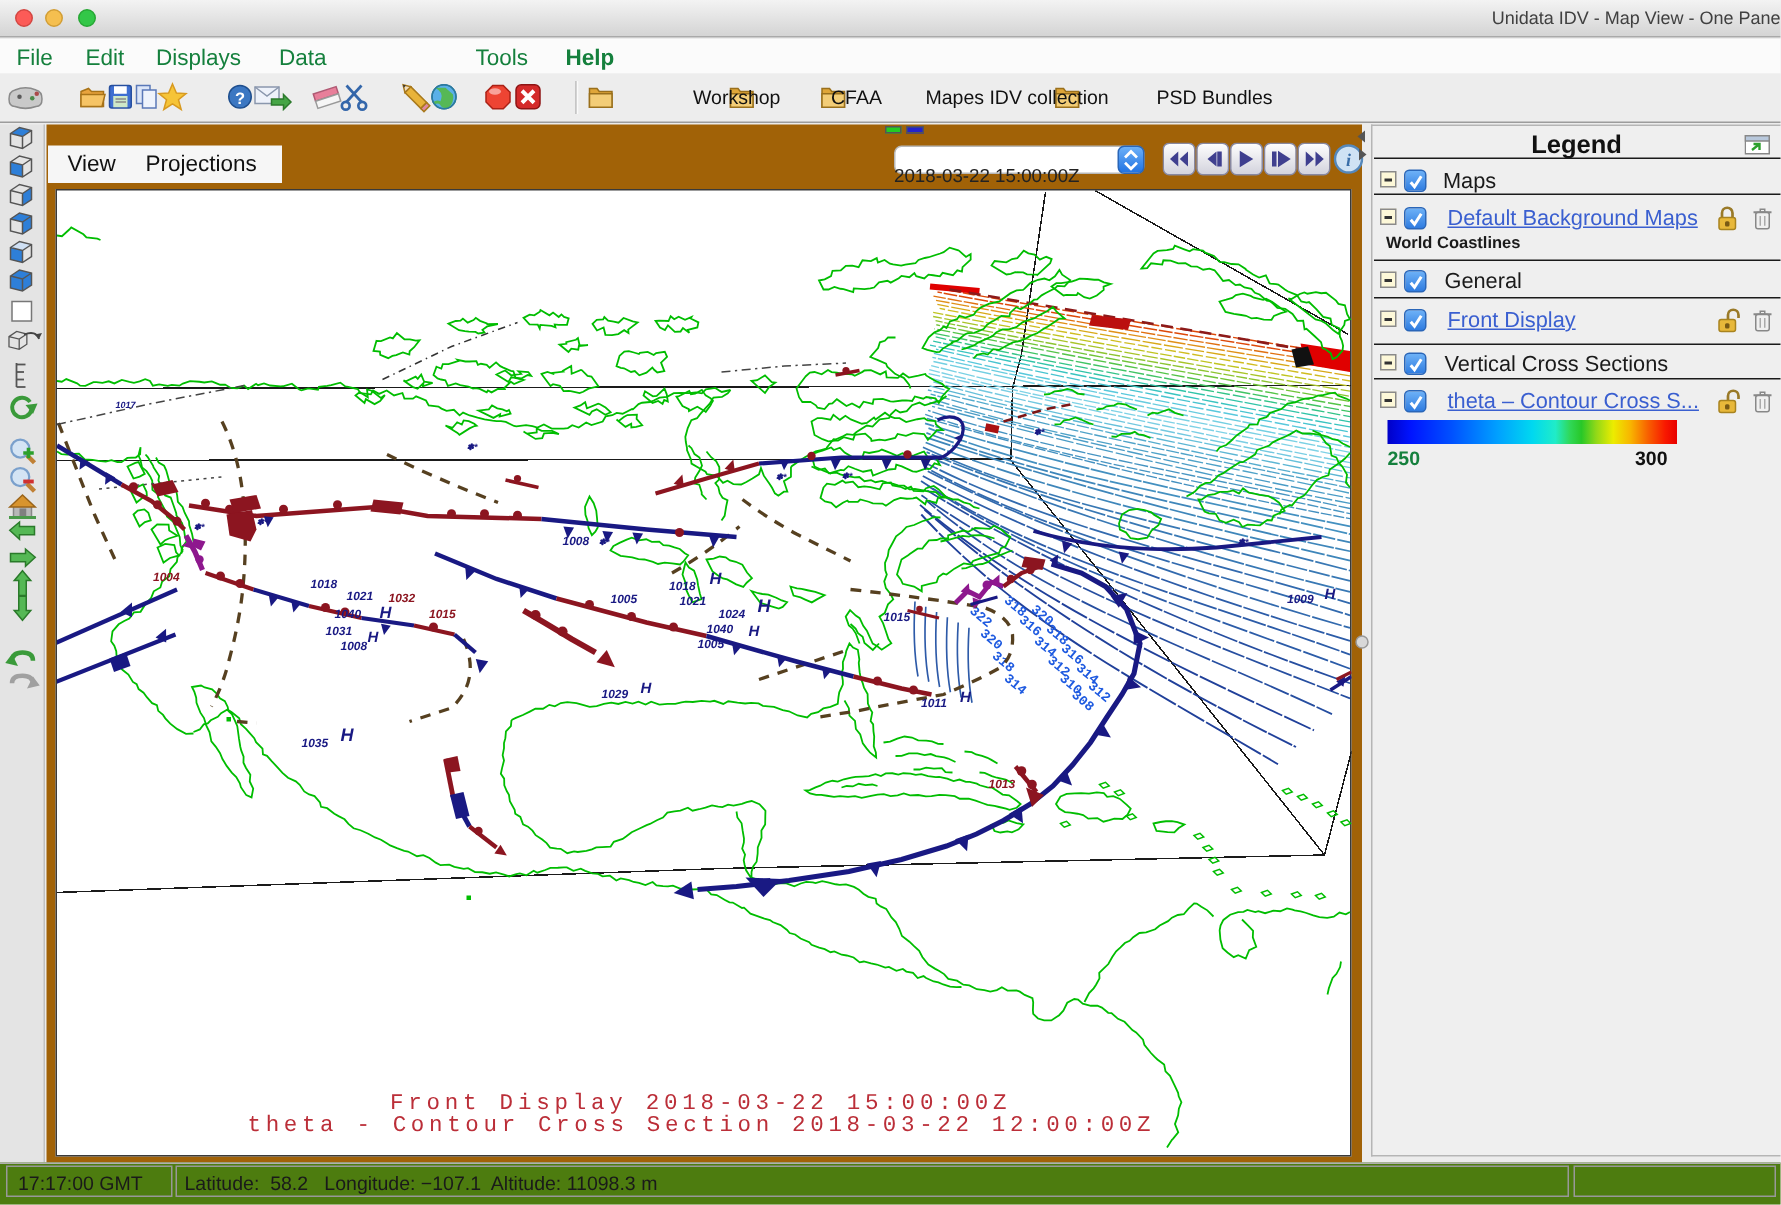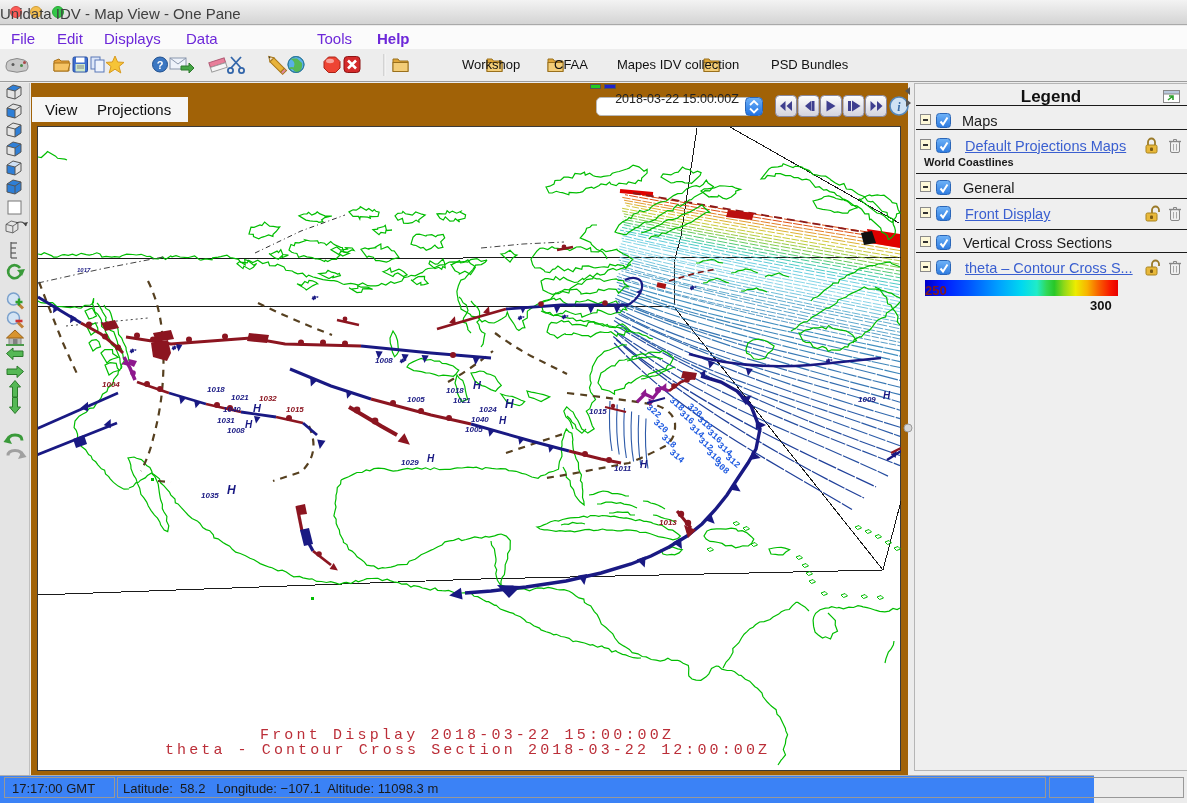--- a/index.html
+++ b/index.html
@@ -2,44 +2,44 @@
 <html><head>
 <meta charset="utf-8">
 <style>
   * { margin:0; padding:0; box-sizing:border-box; }
   html,body { width:1187px; height:803px; overflow:hidden; background:#ececec;
     font-family:"Liberation Sans", sans-serif; }
   .abs { position:absolute; }
   #titlebar { position:absolute; left:0; top:0; width:1187px; height:25px;
     background:linear-gradient(#f3f3f3,#d4d4d4); border-bottom:1px solid #a9a9a9; }
   .tl { position:absolute; top:6px; width:12px; height:12px; border-radius:50%; }
-  #title { position:absolute; top:5px; width:100%; text-align:left; font-size:15px; color:#404040; }
+  #title { position:absolute; top:5px; width:100%; text-align:right; font-size:12px; color:#404040; }
   #menubar { position:absolute; left:0; top:26px; width:1187px; height:23px; background:#fbfbfb; }
-  .menu { position:absolute; top:4px; font-size:15px; color:#6d28d9; }
+  .menu { position:absolute; top:4px; font-size:15px; color:#15803d; }
   #toolbar { position:absolute; left:0; top:49px; width:1187px; height:33px;
     background:#ededed; border-bottom:1px solid #9c9c9c; }
   .bl { position:absolute; top:8px; font-size:13px; color:#111;margin-left:48px; }
   #leftbar { position:absolute; left:0; top:83px; width:30px; height:692px; background:#e4e4e4; border-right:1px solid #c0c0c0;}
   #viewpanel { position:absolute; left:31px; top:83px; width:877px; height:692px; background:#a16207; }
   #tabstrip { position:absolute; left:1px; top:14px; width:156px; height:25px; background:#f6f6f6; }
   .vtab { position:absolute; top:4px; font-size:15px; color:#111; }
   #canvas { position:absolute; left:6px; top:43px; width:864px; height:645px;
     background:#ffffff; border:1px solid #3a3a3a; }
   #legend { position:absolute; left:914px; top:83px; width:273px; height:688px;
     background:#efefef; border:1px solid #b5b5b5; border-right:none; }
   .lrow-line { position:absolute; left:1px; width:271px; height:0; border-top:1px solid #1a1a1a; }
   .exp { position:absolute; left:5px; width:11px; height:11px; background:#fdf8d8;
     border:1px solid #8a8a8a; }
   .exp::after { content:""; position:absolute; left:2px; top:4px; width:5px; height:1.6px; background:#333; }
   .cb { position:absolute; left:21px; width:15px; height:15px; border-radius:3.5px;
     background:linear-gradient(#6db1f7,#2f7ce0); border:1px solid #2a66b8; }
   .cb svg { position:absolute; left:1px; top:1px; }
   .ltext { position:absolute; font-size:14.5px; color:#1a1a1a; }
   .llink { position:absolute; font-size:14.5px; color:#3a5fd0; text-decoration:underline; }
-  #statusbar { position:absolute; left:0; top:775px; width:1094px; height:28px; background:#3b82f6; }
+  #statusbar { position:absolute; left:0; top:775px; width:1187px; height:28px; background:#4d7c0f; }
   .sbox { position:absolute; top:2px; height:21px; border:1px solid #989898; font-size:13px;
     color:#1a1a1a; padding-top:3px; }
 </style>
 </head>
 <body>
 
 <div id="titlebar">
   <div class="tl" style="left:10px; background:#fc5b57; border:1px solid #d34742;"></div>
   <div class="tl" style="left:30px; background:#f5bf4f; border:1px solid #d29e35;"></div>
   <div class="tl" style="left:52px; background:#33c748; border:1px solid #27a835;"></div>
@@ -230,21 +230,21 @@
 
 <div id="viewpanel">
   <div id="tabstrip"></div>
   <div class="vtab" style="left:14px; top:18px;">View</div>
   <div class="vtab" style="left:66px; top:18px;">Projections</div>
 
   <div class="abs" style="left:559px; top:1px; width:11px; height:5px; background:#22cc22; border:1px solid #555;"></div>
   <div class="abs" style="left:573px; top:1px; width:12px; height:5px; background:#2222cc; border:1px solid #555;"></div>
 
   <div class="abs" style="left:565px; top:14px; width:167px; height:19px; background:#fff; border:1px solid #b8b8b8; border-radius:5px;"></div>
-  <div class="abs" style="left:565px; top:9px; width:162px; text-align:center; font-size:12.5px; color:#222;">2018-03-22 15:00:00Z</div>
+  <div class="abs" style="left:565px; top:27px; width:162px; font-size:12.5px; color:#222;">2018-03-22 15:00:00Z</div>
   <div class="abs" style="left:714px; top:14px; width:18px; height:19px; border-radius:4.5px;
        background:linear-gradient(#6cb0f8,#2173e2); border:1px solid #2a66b8;"></div>
   <svg class="abs" style="left:714px; top:14px;" width="18" height="19" xmlns="http://www.w3.org/2000/svg">
     <path d="M5,8 l4,-4 l4,4 M5,11.5 l4,4 l4,-4" stroke="#fff" stroke-width="1.8" fill="none"></path>
   </svg>
 
   <svg class="abs" style="left:744px; top:12px;" width="135" height="23" xmlns="http://www.w3.org/2000/svg">
     <defs>
       <linearGradient id="btn" x1="0" y1="0" x2="0" y2="1">
         <stop offset="0" stop-color="#fefefe"></stop>
@@ -687,21 +687,21 @@
     </div>
   <div class="ltext" style="left:47px; top:29px;">Maps</div>
   <div class="lrow-line" style="top:45px;"></div>
 
   <div class="exp" style="top:55px;"></div>
   <div class="cb" style="top:54px;">
       <svg width="12" height="12">
         <path d="M2.5,6.5 l2.5,3 l4.5,-7" stroke="#fff" stroke-width="2" fill="none"></path>
       </svg>
     </div>
-  <div class="llink" style="left:50px; top:54px;">Default Projections Maps</div>
+  <div class="llink" style="left:50px; top:54px;">Default Background Maps</div>
   <svg class="abs" style="left:228px; top:53px;" width="17" height="17" xmlns="http://www.w3.org/2000/svg">
     <path d="M5,8 v-3 a3.5,3.5 0 0 1 7,0 v3" fill="none" stroke="#9a7a28" stroke-width="1.8"></path>
     <rect x="3" y="8" width="11" height="8" rx="1.5" fill="#e8b83a" stroke="#a8831f"></rect>
     <rect x="7" y="10.5" width="3" height="3.5" rx="1" fill="#7a5a14"></rect>
   </svg>
   <svg class="abs" style="left:253px; top:53px;" width="14" height="17" xmlns="http://www.w3.org/2000/svg">
     <rect x="2.5" y="4.5" width="9" height="11" rx="1.5" fill="#f0f0f0" stroke="#888"></rect>
     <line x1="1" y1="4.5" x2="13" y2="4.5" stroke="#888" stroke-width="1.4"></line>
     <path d="M5.5,2.5 h3 v2 h-3 Z" fill="none" stroke="#888"></path>
     <line x1="5.5" y1="7" x2="5.5" y2="13.5" stroke="#aaa"></line>
@@ -765,21 +765,21 @@
     <rect x="2.5" y="4.5" width="9" height="11" rx="1.5" fill="#f0f0f0" stroke="#888"></rect>
     <line x1="1" y1="4.5" x2="13" y2="4.5" stroke="#888" stroke-width="1.4"></line>
     <path d="M5.5,2.5 h3 v2 h-3 Z" fill="none" stroke="#888"></path>
     <line x1="5.5" y1="7" x2="5.5" y2="13.5" stroke="#aaa"></line>
     <line x1="8.5" y1="7" x2="8.5" y2="13.5" stroke="#aaa"></line>
   </svg>
 
   <div class="abs" style="left:10px; top:196px; width:193px; height:16px;
     background:linear-gradient(90deg,#0000c8 0%,#0014ff 8%,#0050ff 22%,#00a0ff 38%,#00d8f0 50%,
       #20ecc8 58%,#30d858 63%,#28c828 67%,#90d818 72%,#ecec00 78%,#f8b400 84%,#f86000 90%,#f81800 96%,#e80000 100%);"></div>
-  <div class="abs" style="left:10px; top:199px; font-size:13px; font-weight:bold; color:#7f1d1d;">250</div>
+  <div class="abs" style="left:10px; top:214px; font-size:13px; font-weight:bold; color:#15803d;">250</div>
   <div class="abs" style="left:175px; top:214px; font-size:13px; font-weight:bold; color:#111;">300</div>
 </div>
 
 <div id="statusbar">
   <div style="position:absolute;left:0;top:0;width:100%;height:1px;background:#b0b0b0;"></div>
   <div class="sbox" style="left:4px; width:111px; padding-left:7px;">17:17:00 GMT</div>
   <div class="sbox" style="left:117px; width:929px; padding-left:5px;">Latitude:&nbsp; 58.2&nbsp;&nbsp; Longitude: −107.1&nbsp; Altitude: 11098.3 m</div>
   <div class="sbox" style="left:1049px; width:135px;"></div>
 </div>
 

